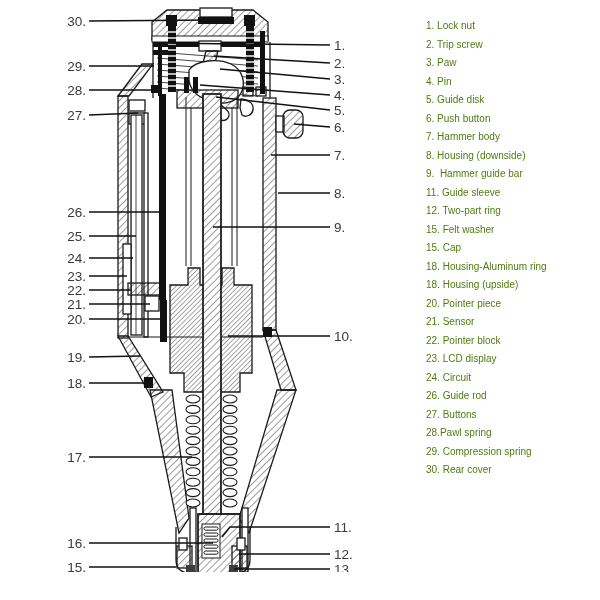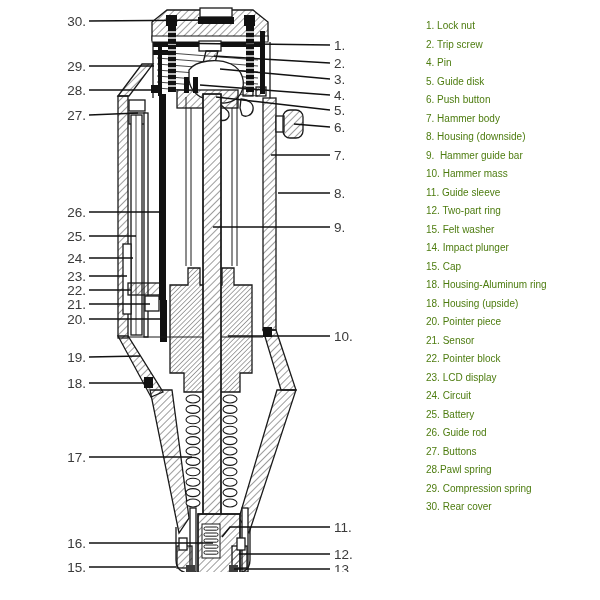--- a/index.html
+++ b/index.html
@@ -301,39 +301,37 @@
         <text x="334" y="573.5" text-anchor="start" class="callout">13.</text>
         <polyline points="330,569 234,569" fill="none" stroke="#111111" stroke-width="1.5"></polyline>
         <text x="334" y="589.5" text-anchor="start" class="callout">14.</text>
         <polyline points="330,585 213,585" fill="none" stroke="#111111" stroke-width="1.5"></polyline>
       </g>
   </svg>
 
   <div class="legend" id="legend">
       <div class="legend-item">1. Lock nut</div>
       <div class="legend-item">2. Trip screw</div>
+      <div class="legend-item">3. Paw</div>
       <div class="legend-item">4. Pin</div>
       <div class="legend-item">5. Guide disk</div>
       <div class="legend-item">6. Push button</div>
       <div class="legend-item">7. Hammer body</div>
       <div class="legend-item">8. Housing (downside)</div>
       <div class="legend-item">9.  Hammer guide bar</div>
-      <div class="legend-item">10. Hammer mass</div>
       <div class="legend-item">11. Guide sleeve</div>
       <div class="legend-item">12. Two-part ring</div>
       <div class="legend-item">15. Felt washer</div>
-      <div class="legend-item">14. Impact plunger</div>
       <div class="legend-item">15. Cap</div>
       <div class="legend-item">18. Housing-Aluminum ring</div>
       <div class="legend-item">18. Housing (upside)</div>
       <div class="legend-item">20. Pointer piece</div>
       <div class="legend-item">21. Sensor</div>
       <div class="legend-item">22. Pointer block</div>
       <div class="legend-item">23. LCD display</div>
       <div class="legend-item">24. Circuit</div>
-      <div class="legend-item">25. Battery</div>
       <div class="legend-item">26. Guide rod</div>
       <div class="legend-item">27. Buttons</div>
       <div class="legend-item">28.Pawl spring</div>
       <div class="legend-item">29. Compression spring</div>
       <div class="legend-item">30. Rear cover</div>
     </div>
 </div>
 
 </body></html>

